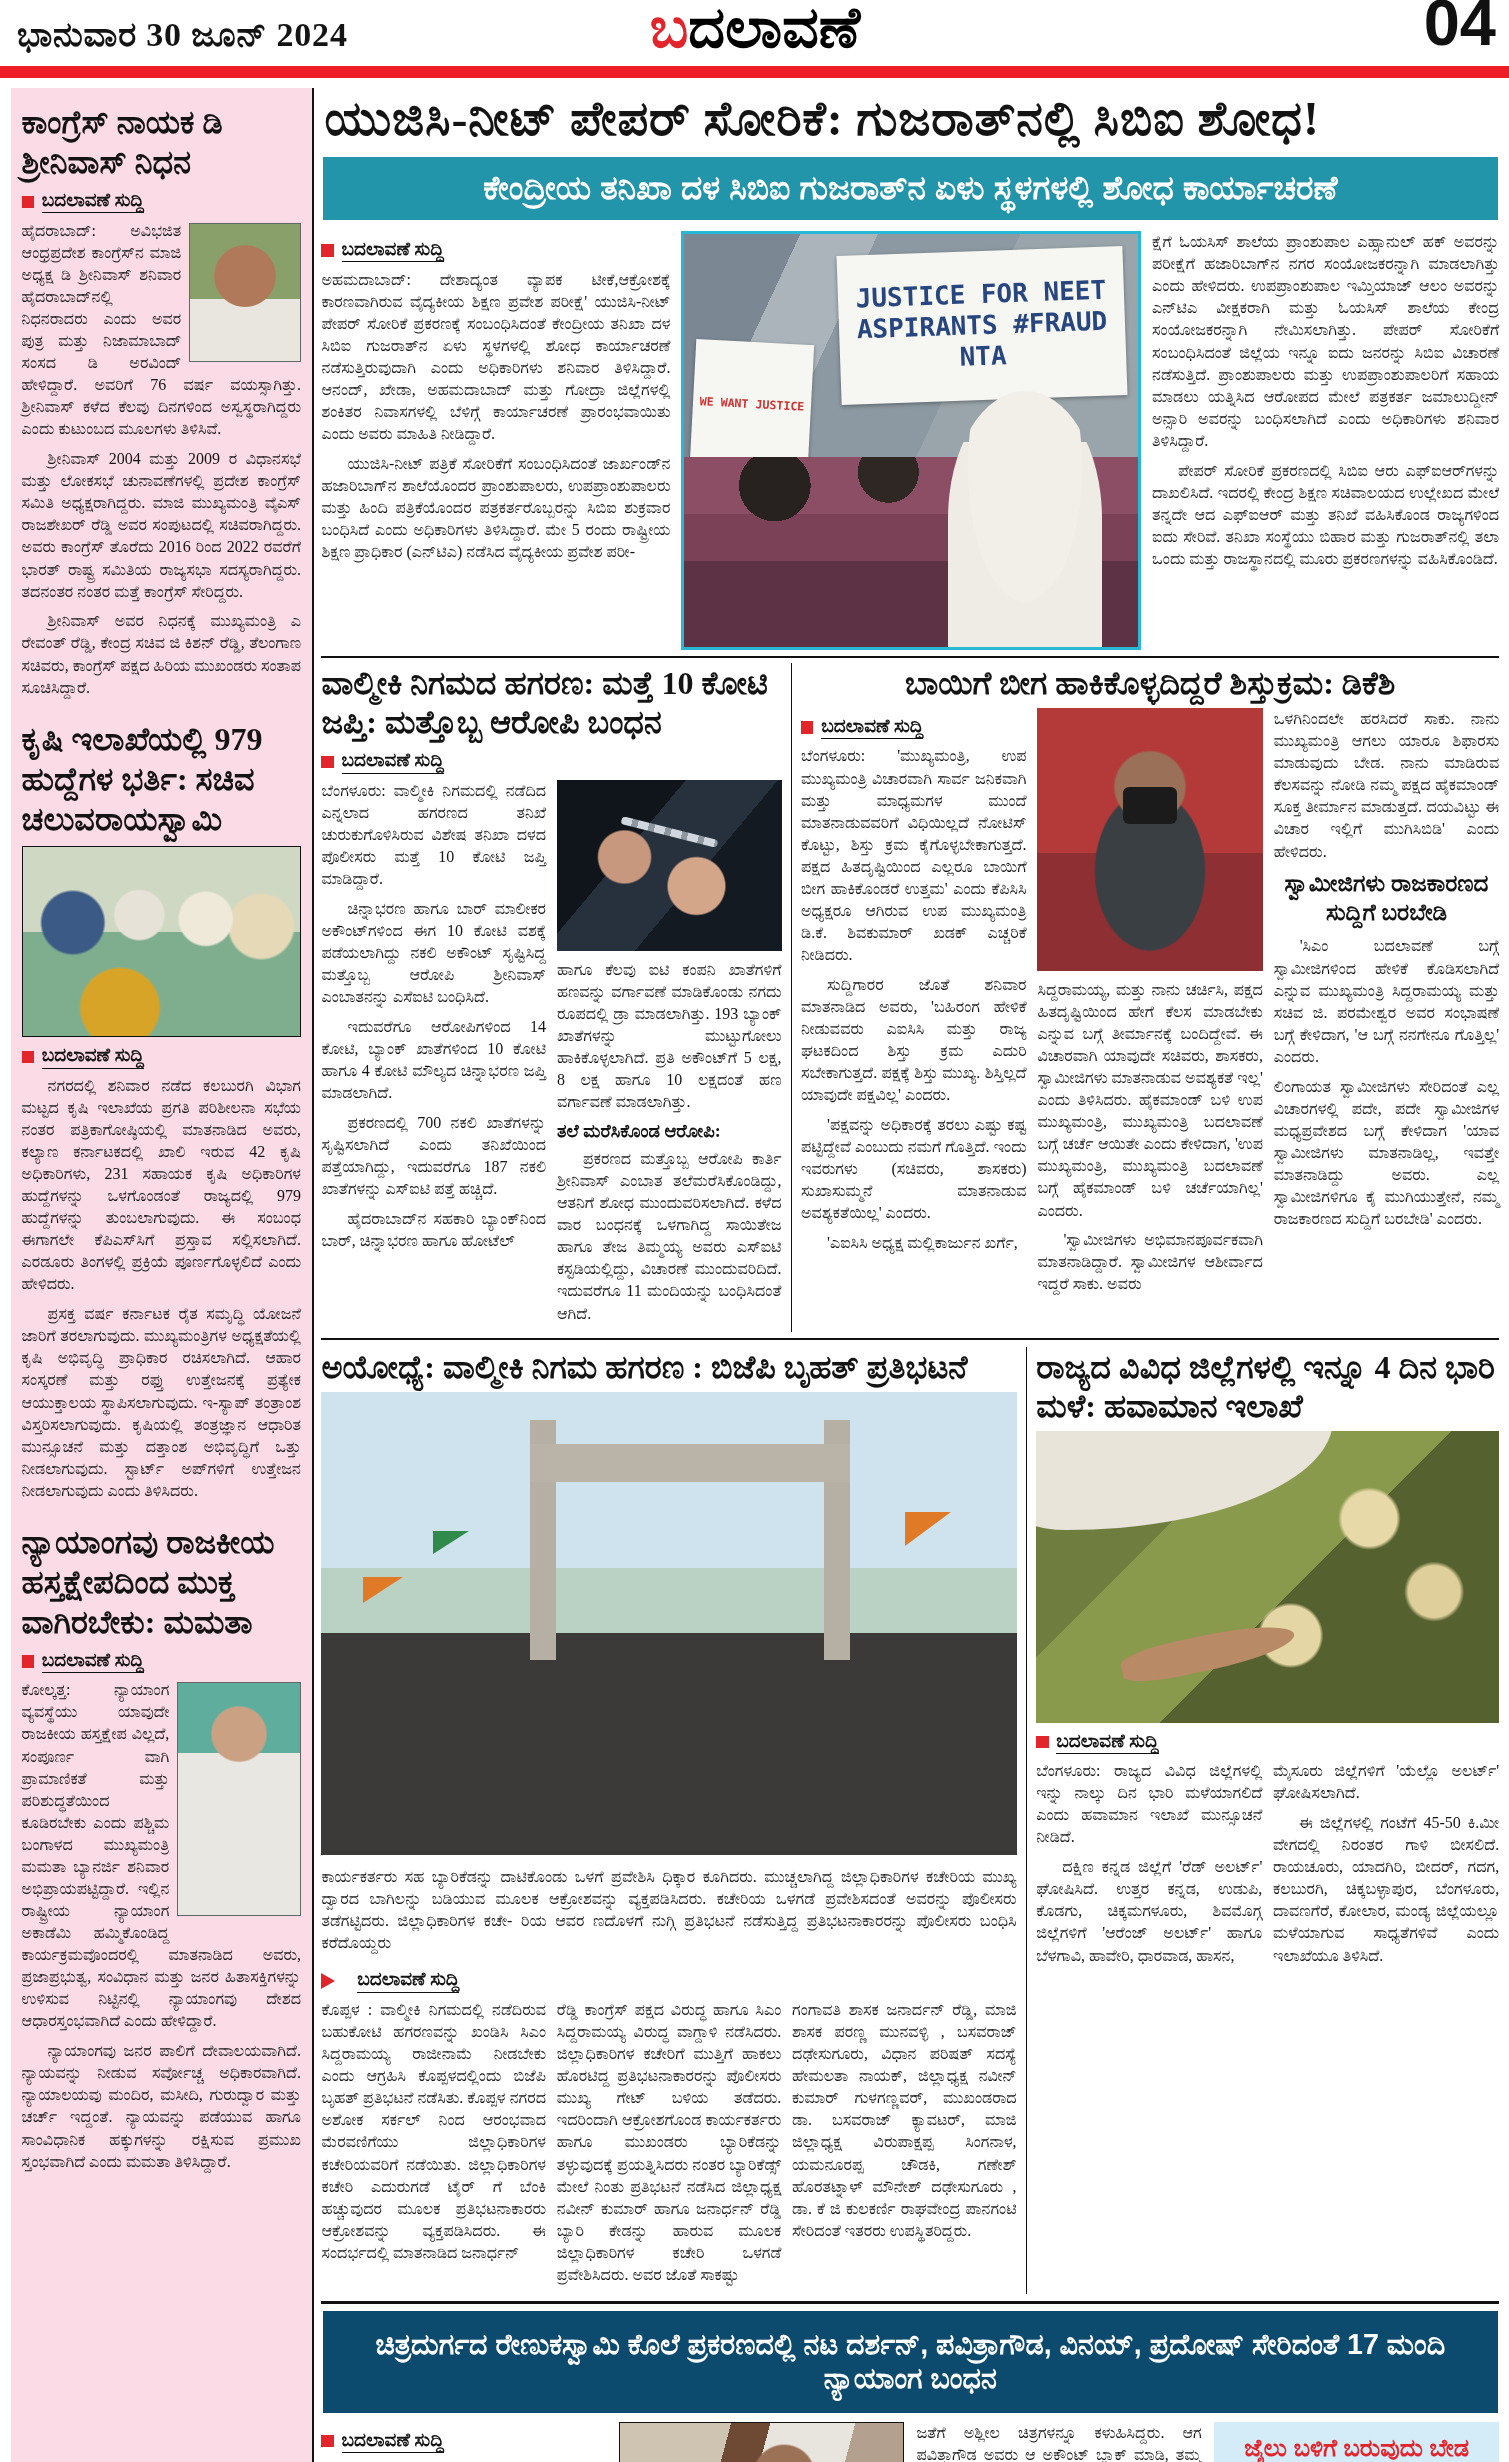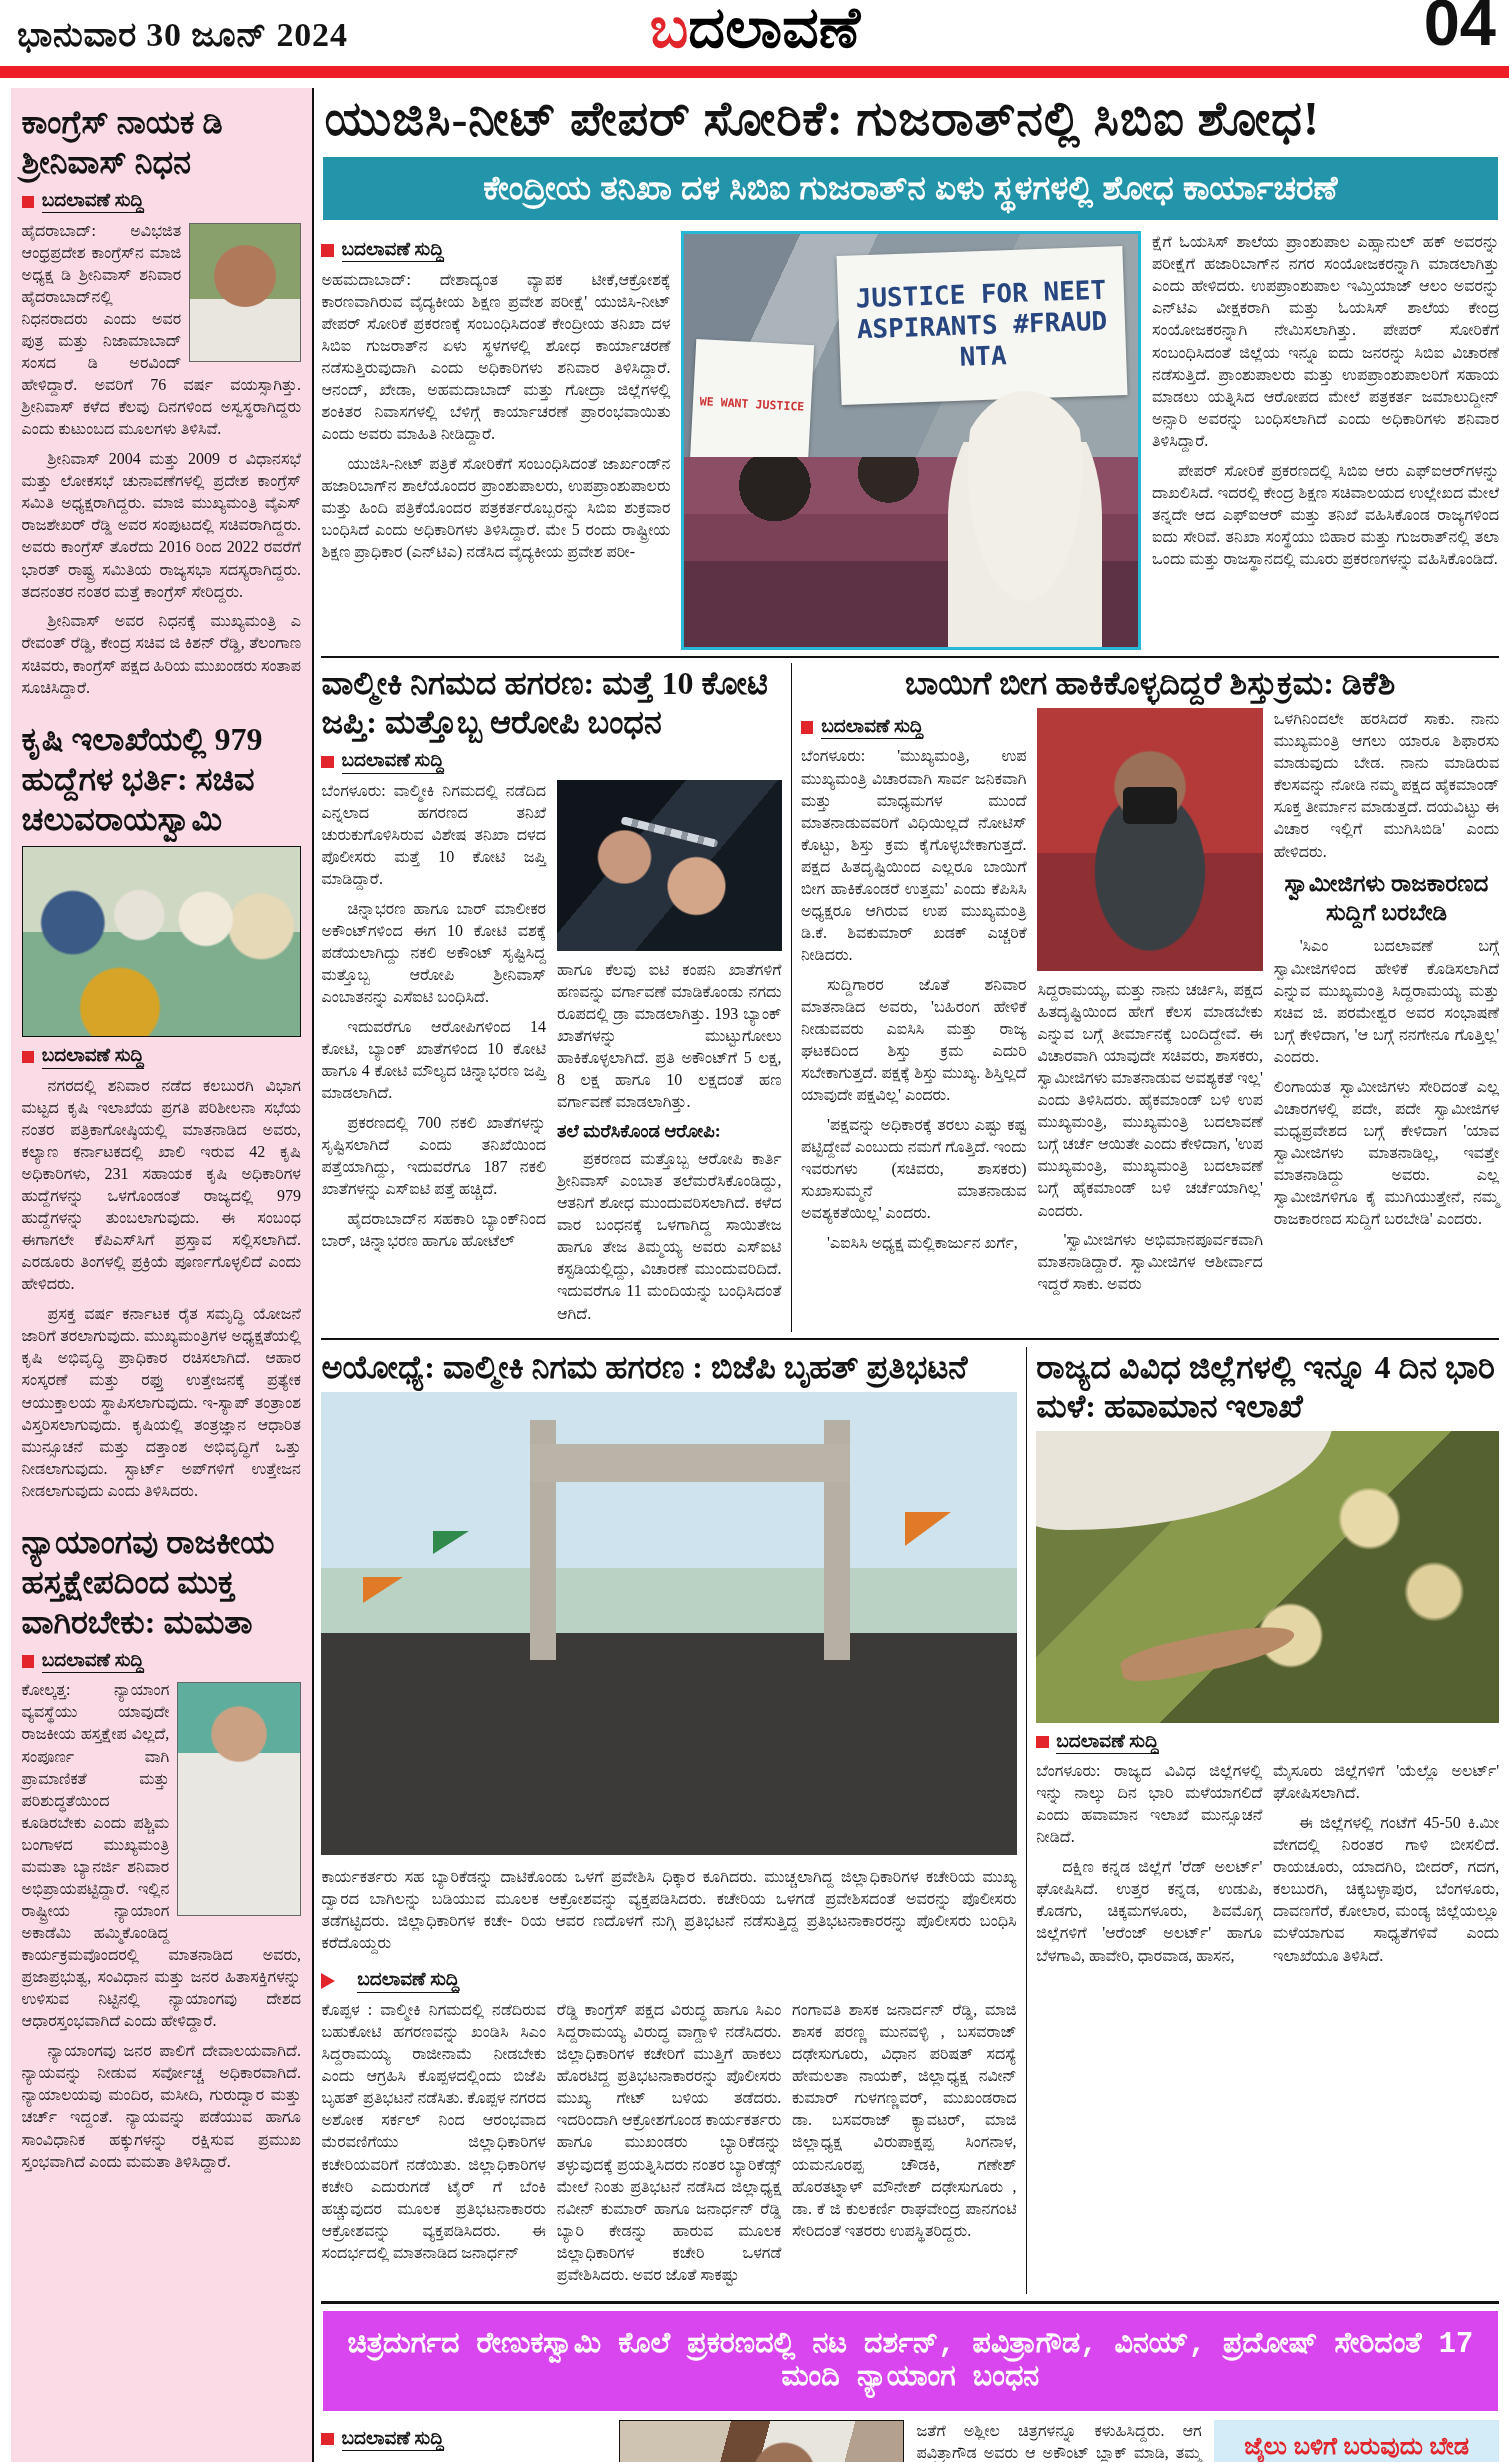--- a/index.html
+++ b/index.html
@@ -93,22 +93,22 @@
                  radial-gradient(circle at 55% 70%,#e5d7a5 0 9%,transparent 10%),
                  linear-gradient(135deg,#6f7d3f 0 30%,#8a9a4d 30% 55%,#55622f 55% 100%);}
   .umbrella{position:absolute;left:-6%;top:-12%;width:70%;height:46%;background:#e9e4da;border-radius:0 0 90% 20%;}
   .hand{position:absolute;left:18%;bottom:18%;width:38%;height:12%;background:#b98a66;border-radius:40% 60% 60% 40%;transform:rotate(-12deg);}
   .rain-cols{display:flex;gap:10.8px;margin-top:3.1px;}
   .rain-col{flex:1;min-width:0;}
   
   .row4{margin-top:7.7px;border-top:3.1px solid #111;padding-top:6.2px;}
   .h-big{font-size:51px;font-weight:900;text-align:center;line-height:1.15;margin:7.7px 0 12.4px 0;}
   .h-big .red{color:#e2242b;}
-  .navy-box{background:#d946ef;color:#fff;font-weight:900;font-size:28.6px;text-align:center;
-            padding:17px 23px;margin:0 1.5px 9.3px 1.5px;font-family:Liberation Mono, monospace;}
+  .navy-box{background:#0c4a6e;color:#fff;font-weight:900;font-size:28.6px;text-align:center;
+            padding:17px 23px;margin:0 1.5px 9.3px 1.5px;font-family:Liberation Sans, sans-serif;}
   .renu-grid{display:flex;gap:12.4px;}
   .renu-col{flex:1;min-width:0;}
   .renu-photo{width:100%;height:166px;border:1.5px solid #111;box-sizing:border-box;margin-bottom:7.7px;
       background:radial-gradient(circle at 58% 32%,#9c7257 0 15%,transparent 16%),
                  linear-gradient(105deg,#cfc3b2 0 34%,#6e4a35 34% 46%,#e8e4de 46% 72%,#b4a08e 72% 100%);}
   .stripe{position:absolute;left:40%;bottom:0;width:45%;height:42%;background:
       repeating-linear-gradient(100deg,#ece9e4 0 9.3px,#c9c4bd 9.3px 12.4px);}
   .jail-box{background:#d4ebf8;padding:10.8px 12.4px;margin-bottom:7.7px;}
   .jail-title{color:#e2242b;font-weight:900;font-size:24px;text-align:center;margin:1.5px 0 7.7px 0;font-family:"Liberation Sans",sans-serif;}
   .jail-body{font-size:16px;font-weight:bold;line-height:1.45;text-align:center;font-family:"Liberation Sans",sans-serif;}

